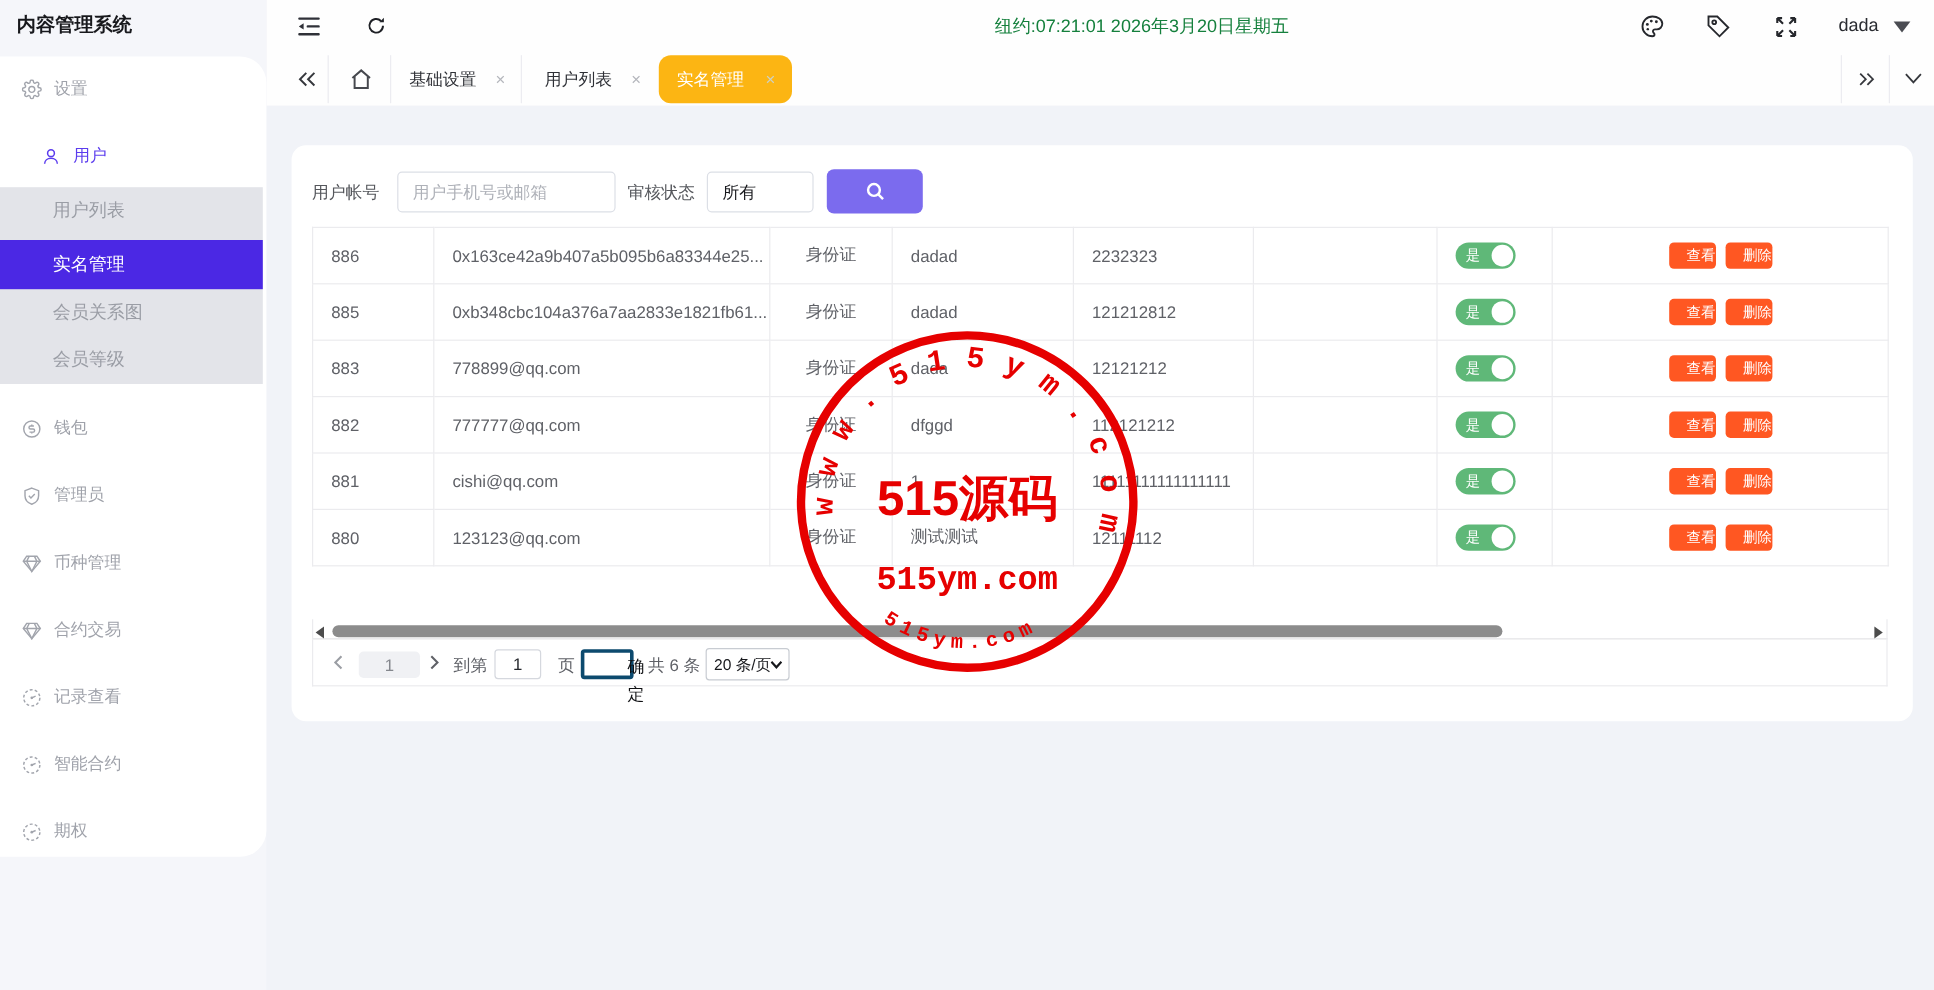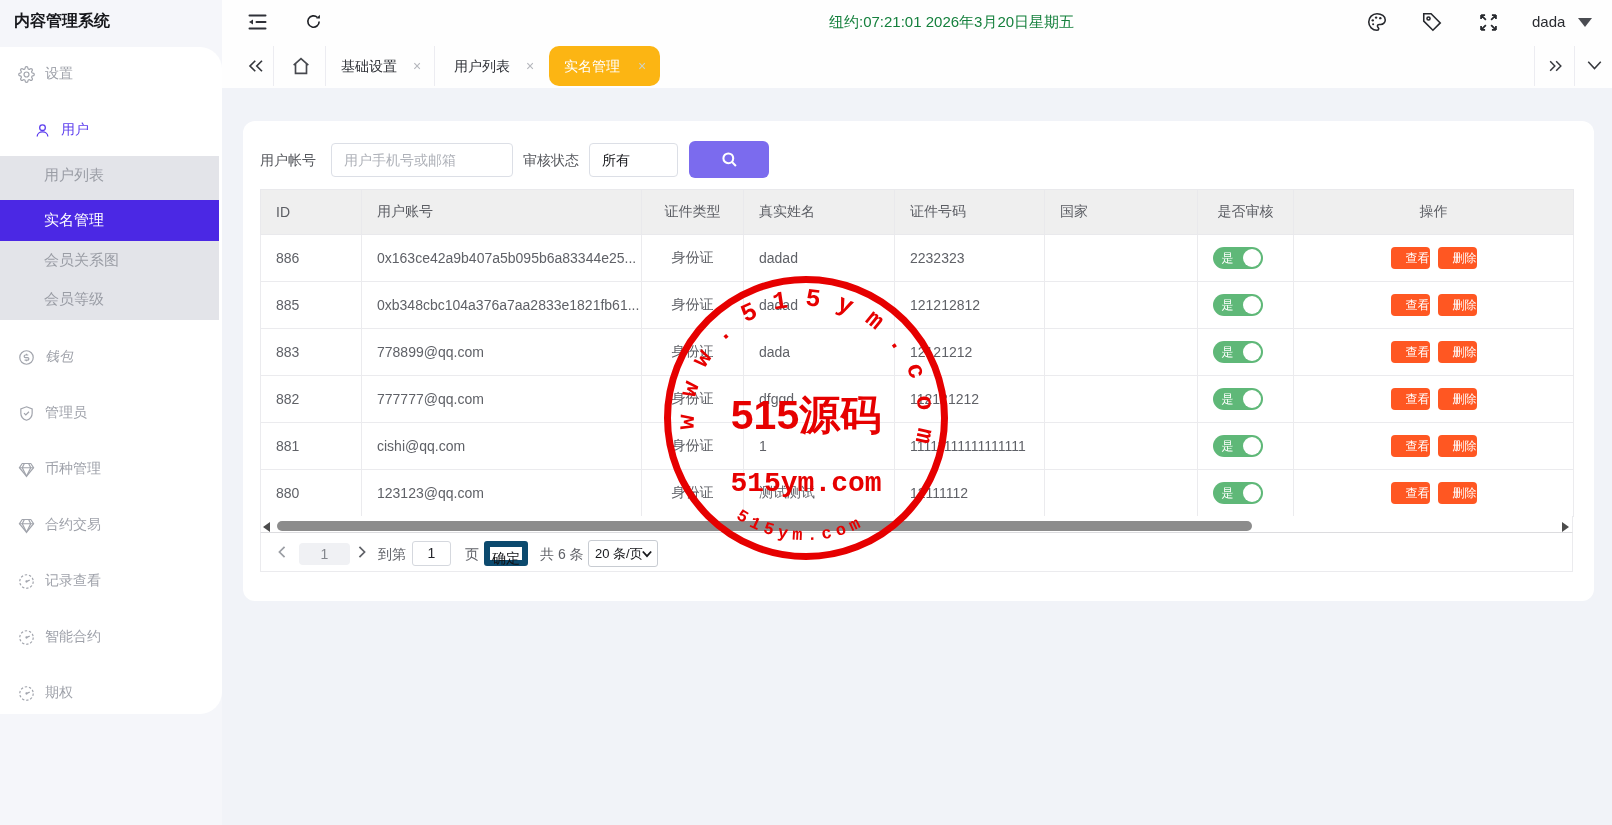--- a/index.html
+++ b/index.html
@@ -39,21 +39,21 @@
       <path d="M4.5 20.5c0-4 3.4-6.5 7.5-6.5s7.5 2.5 7.5 6.5"></path>
     </svg>
   <span style="margin-left:10px;color:#5b3cee;font-size:14px;">用户</span>
 </div>
 <div class="abs flexc" style="left:18px;top:347px;height:20px;">
   <svg width="17" height="17" viewBox="0 0 24 24" fill="none" stroke="#a2a5ad" stroke-width="1.7">
       <circle cx="12" cy="12" r="9.5"></circle>
       <path d="M14.5 8.5h-4a1.8 1.8 0 0 0 0 3.6h3a1.8 1.8 0 0 1 0 3.6h-4.2"></path>
       <path d="M12 6.8v1.7M12 15.7v1.7"></path>
     </svg>
-  <span style="margin-left:10px;color:#9fa2aa;font-size:14px;font-style:italic;">钱包</span>
+  <span style="margin-left:10px;color:#9fa2aa;font-size:14px;">钱包</span>
 </div>
 <div class="abs flexc" style="left:18px;top:403px;height:20px;">
   <svg width="17" height="17" viewBox="0 0 24 24" fill="none" stroke="#a2a5ad" stroke-width="1.7">
       <path d="M12 2.5l8 3v6c0 5-3.5 8.5-8 10-4.5-1.5-8-5-8-10v-6z"></path>
       <path d="M8.5 11.5l2.5 2.5 4.5-4.5"></path>
     </svg>
   <span style="margin-left:10px;color:#9fa2aa;font-size:14px;">管理员</span>
 </div>
 <div class="abs flexc" style="left:18px;top:459px;height:20px;">
   <svg width="17" height="17" viewBox="0 0 24 24" fill="none" stroke="#a2a5ad" stroke-width="1.7">
@@ -194,30 +194,20 @@
       <col style="width:101px">
       <col style="width:280px">
       <col style="width:102px">
       <col style="width:151px">
       <col style="width:150px">
       <col style="width:153px">
       <col style="width:96px">
       <col style="width:280px">
     </colgroup>
 <tbody>
-      <tr>
-        <th>ID</th>
-        <th>用户账号</th>
-        <th class="ctr">证件类型</th>
-        <th>真实姓名</th>
-        <th>证件号码</th>
-        <th>国家</th>
-        <th class="ctr">是否审核</th>
-        <th class="ctr">操作</th>
-      </tr>
 <tr>
         <td>886</td>
         <td>0x163ce42a9b407a5b095b6a83344e25...</td>
         <td class="ctr">身份证</td>
         <td>dadad</td>
         <td>2232323</td>
         <td></td>
         <td class="ctr"><span class="sw"><em>是</em><i></i></span></td>
         <td class="ctr"><span class="btn">查看</span><span class="btn" style="margin-left:8px;">删除</span></td>
       </tr>
@@ -286,21 +276,21 @@
 </div>
 <div class="abs" style="left:299px;top:543px;width:51px;height:22px;background:#f0f1f4;border-radius:4px;text-align:center;line-height:22px;font-size:14px;color:#84878d;">1</div>
 <div class="abs" style="left:356px;top:545px;">
   <svg width="12" height="14" viewBox="0 0 14 16" fill="none" stroke="#5f6167" stroke-width="2">
       <path d="M4 2l6 6-6 6"></path>
     </svg>
 </div>
 <div class="abs" style="left:378px;top:546px;font-size:14px;color:#5f6167;">到第</div>
 <div class="abs" style="left:412px;top:541px;width:39px;height:25px;border:1px solid #d5d8de;border-radius:3px;background:#fff;text-align:center;line-height:23px;font-size:14px;color:#26282d;">1</div>
 <div class="abs" style="left:465px;top:546px;font-size:14px;color:#5f6167;">页</div>
-<div class="abs" style="left:484px;top:541px;width:44px;height:25px;border:6px solid #0c4a6e;border-radius:3px;background:#fff;text-align:center;line-height:23px;font-size:14px;color:#101114;">确定</div>
+<div class="abs" style="left:484px;top:541px;width:44px;height:25px;border:3px solid #0c4a6e;border-radius:3px;background:#fff;text-align:left;line-height:23px;font-size:14px;color:#101114;padding-left:36px;">确定</div>
 <div class="abs" style="left:540px;top:546px;font-size:14px;color:#5f6167;">共 6 条</div>
 <div class="abs" style="left:588px;top:540px;width:70px;height:27px;border:1px solid #c8ccd2;border-radius:3px;background:#fff;line-height:25px;padding-left:6px;font-size:13px;color:#17181c;">20 条/页
   <svg style="position:absolute;right:5px;top:9px;" width="10" height="8" viewBox="0 0 12 9" fill="none" stroke="#17181c" stroke-width="2.2">
       <path d="M1 1.5l5 5.5 5-5.5"></path>
     </svg>
 </div>
 <svg class="abs" style="left:646px;top:258px;" width="320" height="320" viewBox="0 0 320 320">
   <defs>
     <path id="arcTop" d="M 48.6 171.7 A 112 112 0 1 1 259.8 210.8"></path>
     <path id="arcBot" d="M 73.7 246.3 A 122 122 0 0 0 246.3 246.3"></path>

